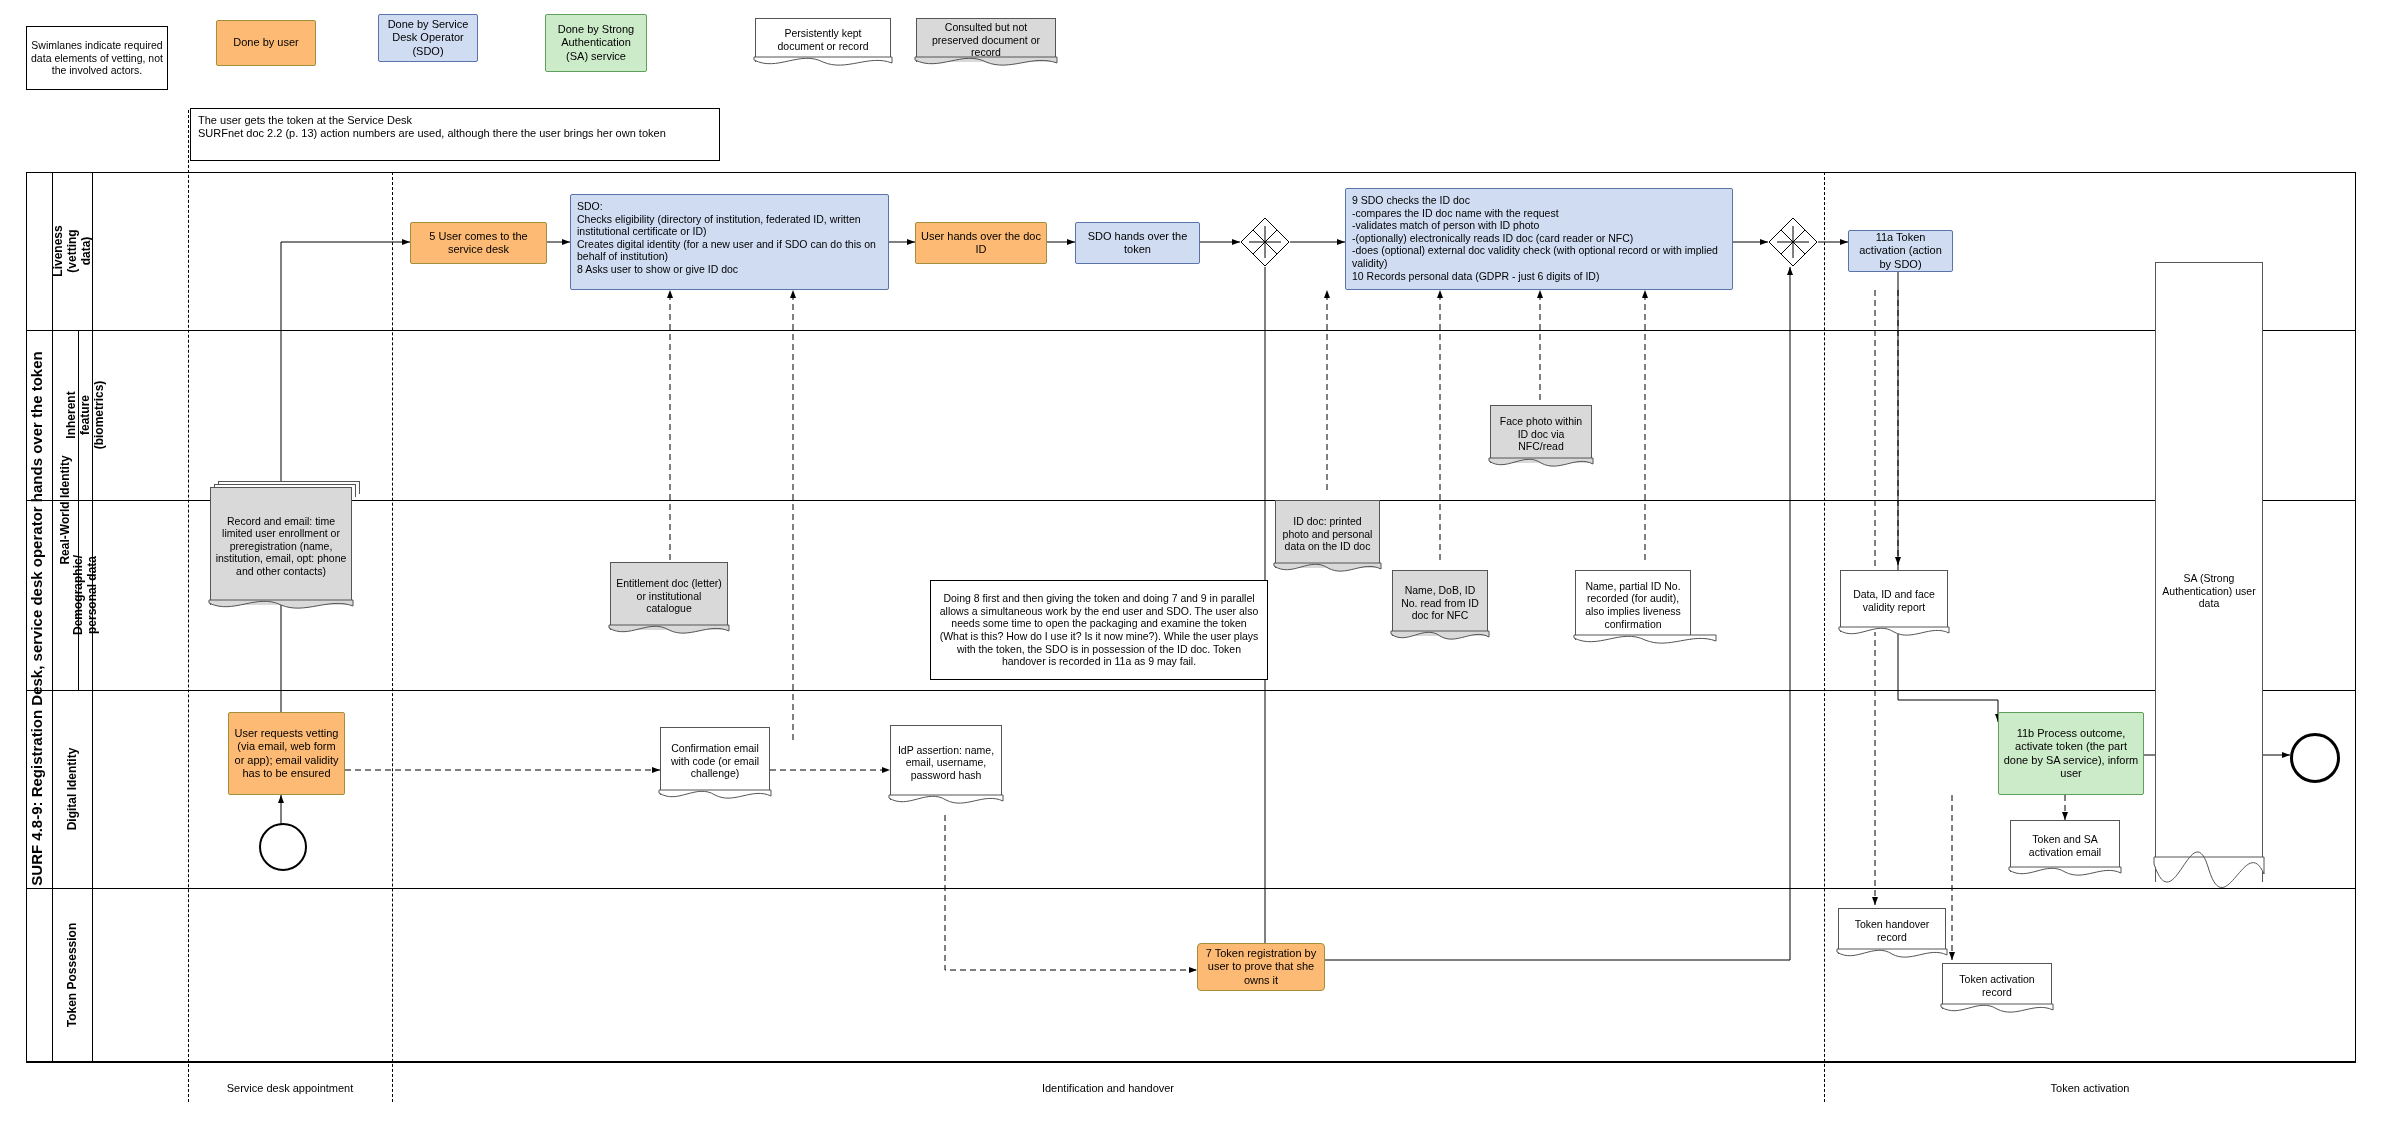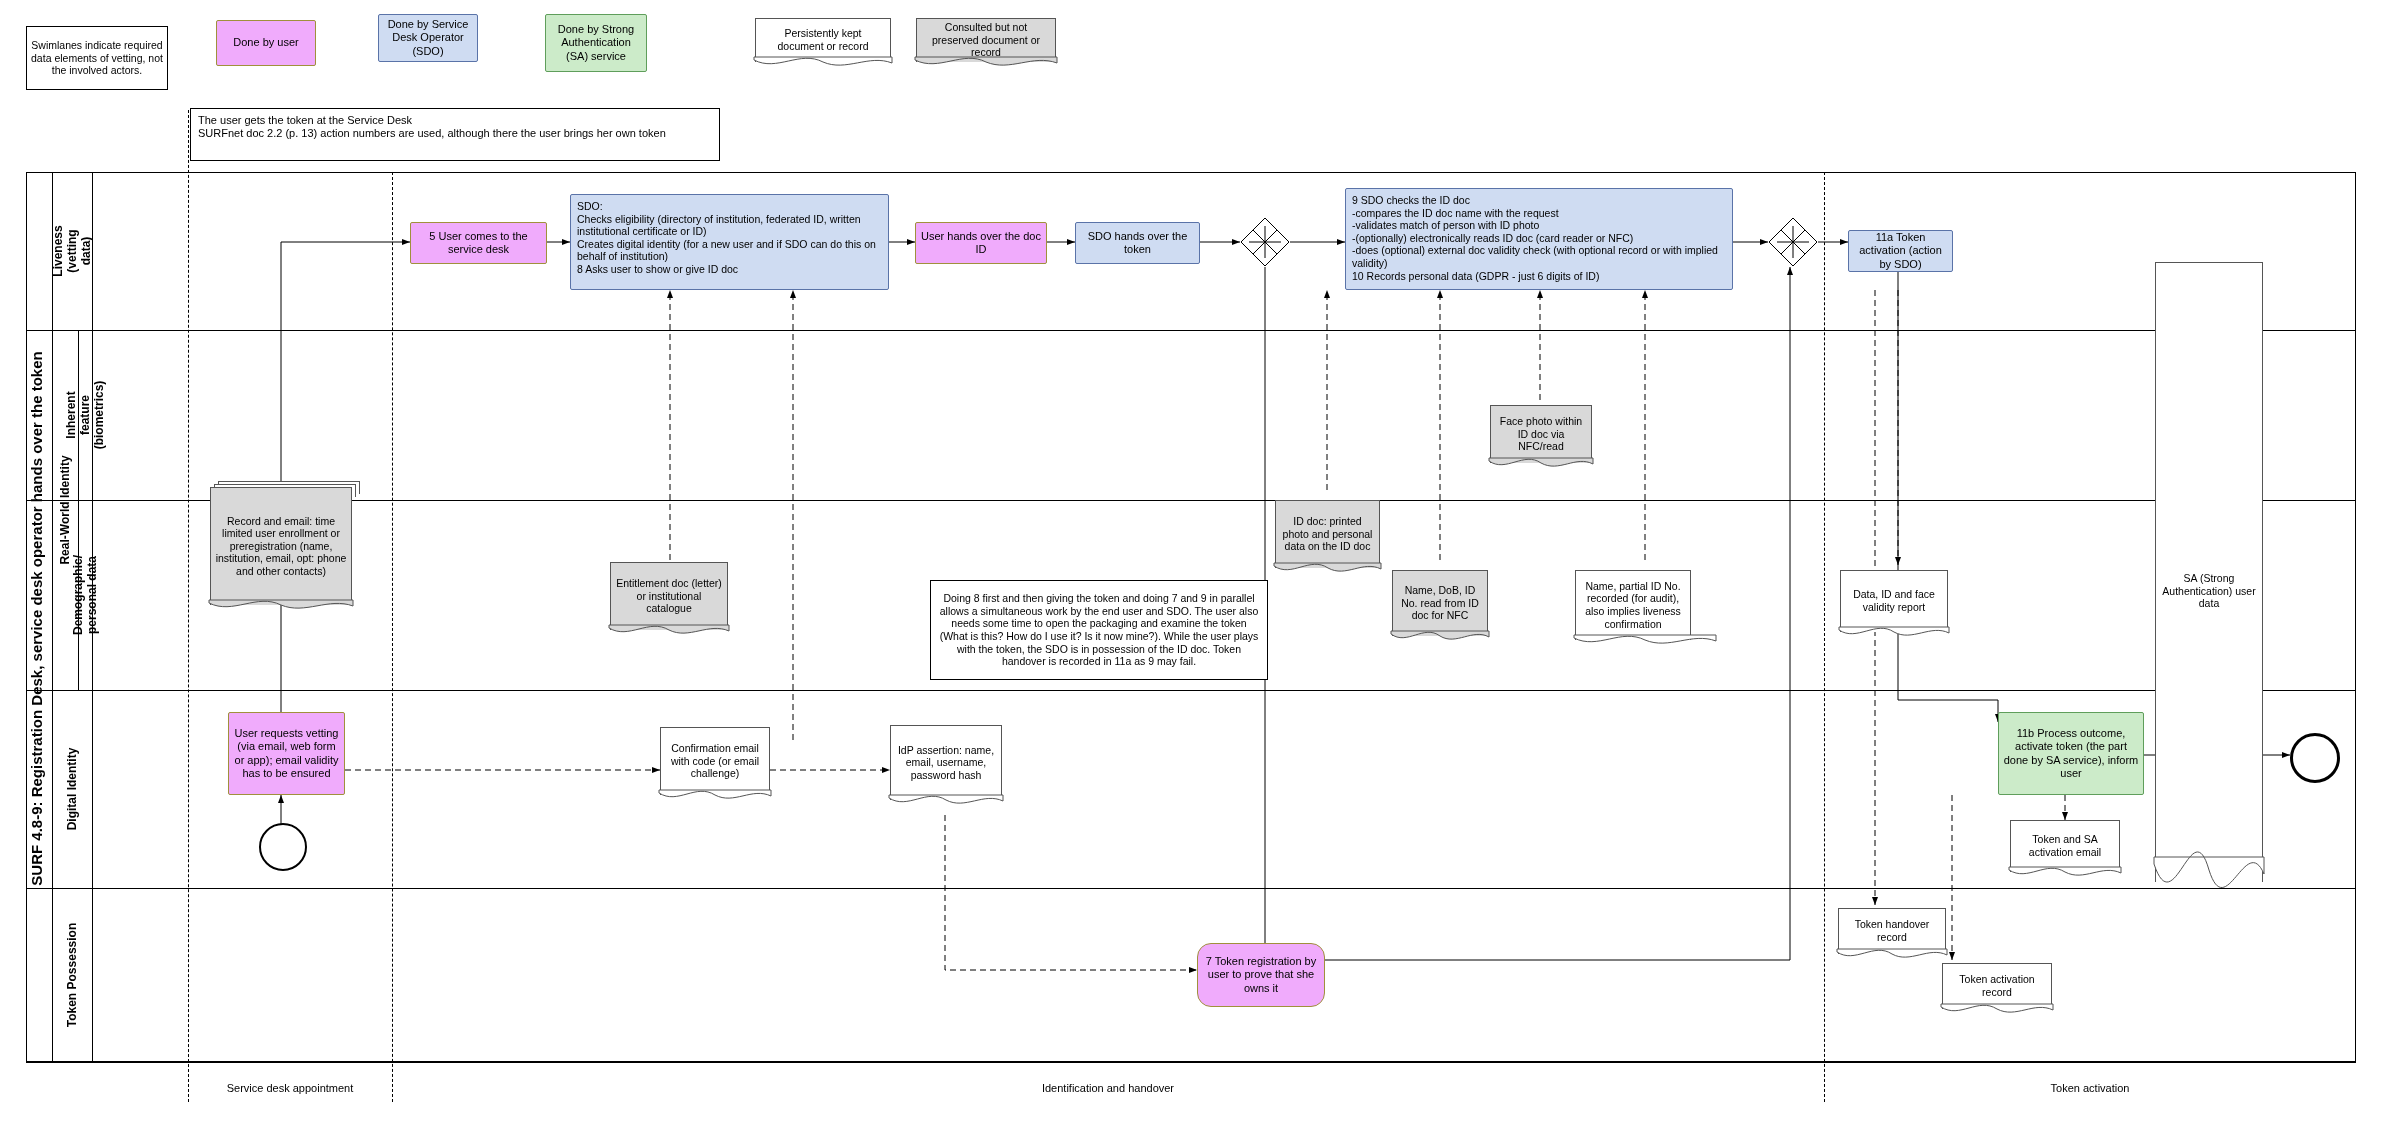--- a/index.html
+++ b/index.html
@@ -4,21 +4,21 @@
 <style>
   html,body{margin:0;padding:0;background:#fff;}
   body{font-family:"Liberation Sans", sans-serif;}
   #stage{position:relative;width:2381px;height:1122px;background:#fff;overflow:hidden;}
 
   .abs{position:absolute;box-sizing:border-box;}
 
   
   .box{position:absolute;box-sizing:border-box;border:1px solid #000;display:flex;align-items:center;justify-content:center;text-align:center;padding:3px 4px;font-size:11px;line-height:1.2;}
   .box.left{text-align:left;justify-content:flex-start;}
-  .yellow{background:#f0abfc;border-color:#a0903c;}
+  .yellow{background:#fdba74;border-color:#a0903c;}
   .blue{background:#cfdcf2;border-color:#5a73a8;}
   .green{background:#ccebc9;border-color:#5f9e5b;}
   .white{background:#fff;border-color:#000;}
   .vline{position:absolute;background:#000;width:1px;}
   .hline{position:absolute;background:#000;height:1px;}
 
   .dashv{position:absolute;border-left:1px dashed #000;}
 
   .lane-label{position:absolute;display:flex;align-items:center;justify-content:center;text-align:center;font-size:12px;font-weight:bold;}
   .rot{transform:rotate(-90deg);transform-origin:center center;white-space:nowrap;}
@@ -264,21 +264,21 @@
   </div>
 
   <div class="box yellow" style="left:228px;top:712px;width:117px;height:83px;border-radius:2px;">
     <span>User requests vetting (via email, web form or app); email validity has to be ensured</span>
   </div>
 
   <div class="box green" style="left:1998px;top:712px;width:146px;height:83px;border-radius:2px;">
     <span>11b Process outcome, activate token (the part done by SA service), inform user</span>
   </div>
 
-  <div class="box yellow" style="left:1197px;top:943px;width:128px;height:64px;border-radius:14px;">
+  <div class="box yellow" style="left:1197px;top:943px;width:128px;height:48px;border-radius:4px;">
     <span>7 Token registration by user to prove that she owns it</span>
   </div>
 
   <div class="box white" style="left:930px;top:580px;width:338px;height:100px;font-size:10.5px;text-align:center;padding:5px 8px;">
     <span>Doing 8 first and then giving the token and doing 7 and 9 in parallel allows a simultaneous work by the end user and SDO. The user also needs some time to open the packaging and examine the token (What is this? How do I use it? Is it now mine?). While the user plays with the token, the SDO is in possession of the ID doc. Token handover is recorded in 11a as 9 may fail.</span>
   </div>
 
   <div class="doc greyd multidoc" style="left:210px;top:487px;width:142px;height:118px;">
     <div class="stack1"></div>
     <div class="stack2"></div>

